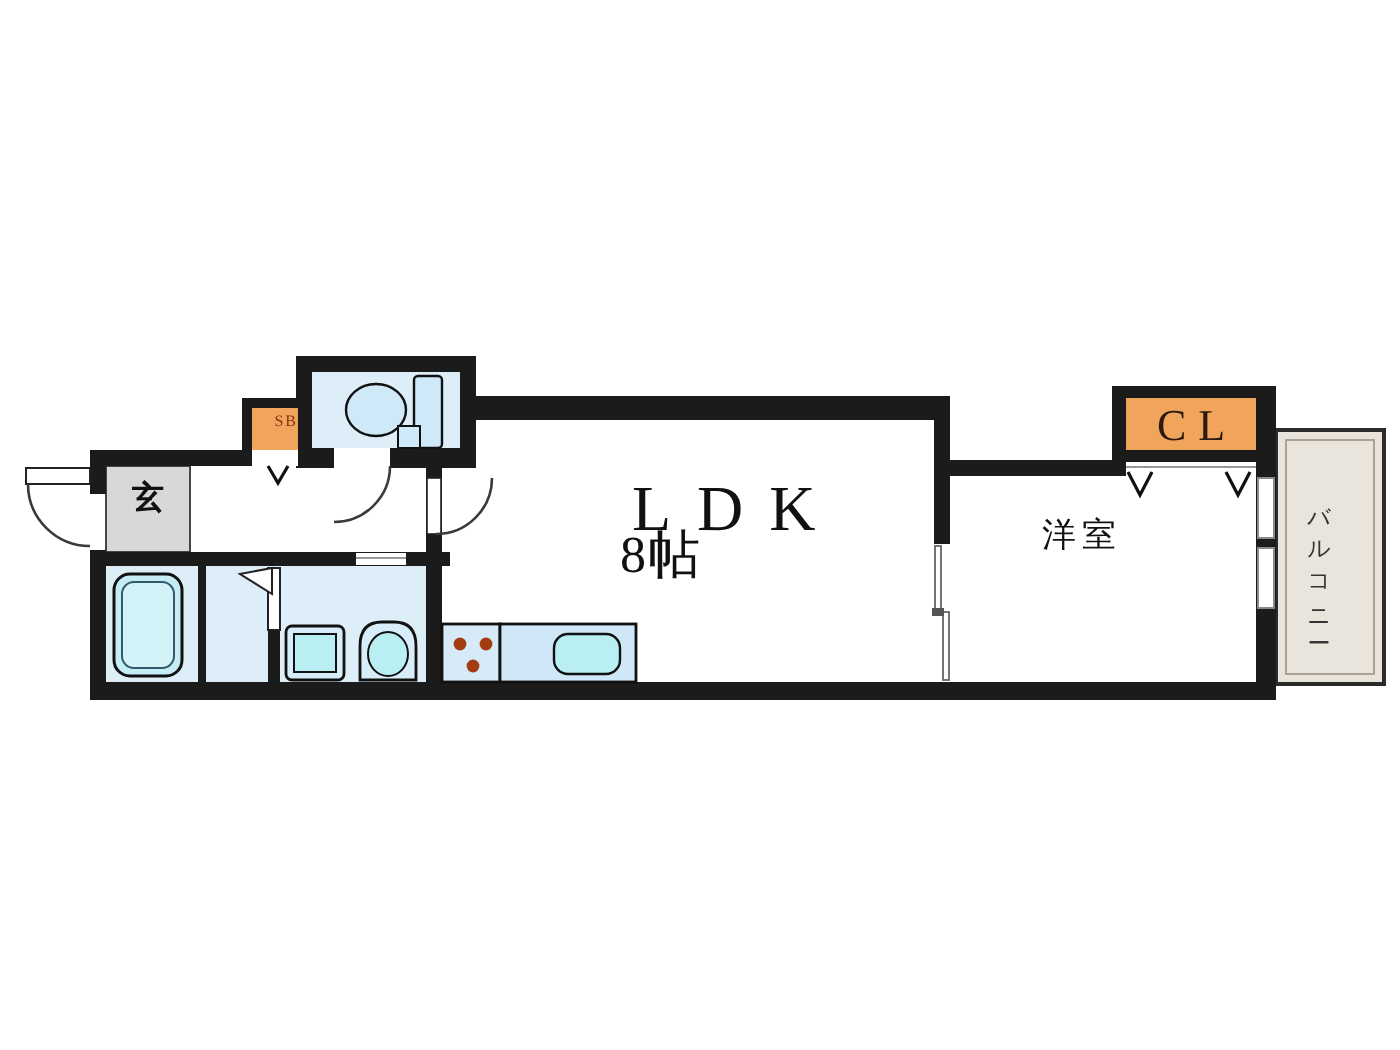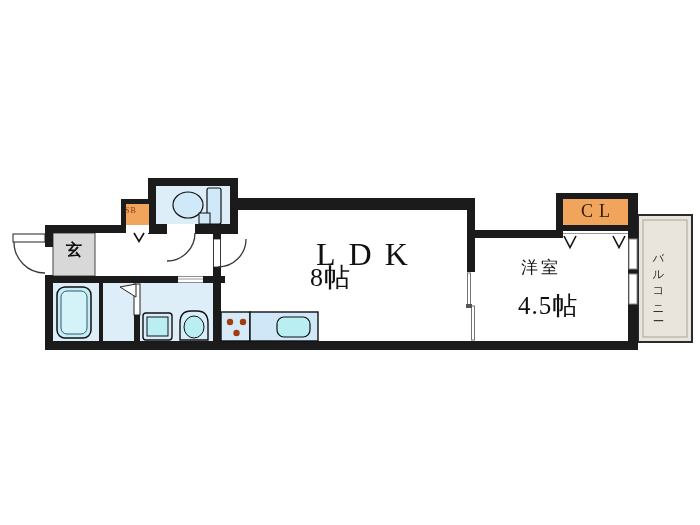--- a/index.html
+++ b/index.html
@@ -7,23 +7,23 @@
     position:relative;width:700px;height:525px;background:#ffffff;overflow:hidden;
     font-family:"Liberation Serif","DejaVu Serif",serif;
   }
   .plan-svg{position:absolute;left:0;top:0;}
   .lbl{position:absolute;color:#111;white-space:nowrap;line-height:1;}
   .lbl-ldk{left:316px;top:238px;font-size:32px;letter-spacing:13px;}
   .lbl-ldk-size{left:310px;top:265px;font-size:26px;letter-spacing:1px;}
   .lbl-western{left:521px;top:259px;font-size:17px;letter-spacing:3px;}
   .lbl-western-size{left:518px;top:293px;font-size:25px;letter-spacing:1px;}
   .lbl-entrance{left:53px;top:242px;width:42px;text-align:center;font-size:16px;font-weight:600;}
-  .lbl-sb{left:125px;top:207px;width:24px;text-align:left;font-size:8px;font-weight:normal;
+  .lbl-sb{left:125px;top:207px;width:24px;text-align:right;font-size:8px;font-weight:normal;
           letter-spacing:1px;color:#8b3418;}
-  .lbl-cl{left:563px;top:202px;width:65px;text-align:center;font-size:18px;letter-spacing:6px;
+  .lbl-cl{left:563px;top:202px;width:65px;text-align:center;font-size:22px;letter-spacing:6px;
           text-indent:6px;color:#2e1a0c;}
   .lbl-balcony{left:652px;top:245px;height:100px;font-size:11.5px;letter-spacing:4.5px;
           color:#333;writing-mode:vertical-rl;}
 </style>
 </head>
 <body>
 
 <div class="stage">
 
   <svg class="plan-svg" width="700" height="525" viewBox="0 0 700 525">
@@ -121,18 +121,17 @@
       <circle cx="243" cy="322" r="3.2" fill="#a33c10"></circle>
       <circle cx="236.5" cy="333" r="3.2" fill="#a33c10"></circle>
       <rect x="250" y="312" width="68" height="29" fill="#cfe7f7" stroke="#111" stroke-width="1.4"></rect>
       <rect x="277" y="317" width="33" height="20" rx="7" fill="#b9eef3" stroke="#111" stroke-width="1.2"></rect>
     </g>
   </svg>
 
   <div class="lbl lbl-ldk">LDK</div>
   <div class="lbl lbl-ldk-size">8帖</div>
   <div class="lbl lbl-western">洋室</div>
-  <div class="lbl lbl-western-size">4.5帖</div>
   <div class="lbl lbl-entrance">玄</div>
   <div class="lbl lbl-sb">SB</div>
   <div class="lbl lbl-cl">CL</div>
   <div class="lbl lbl-balcony">バルコニー</div>
 </div>
 
 </body></html>

